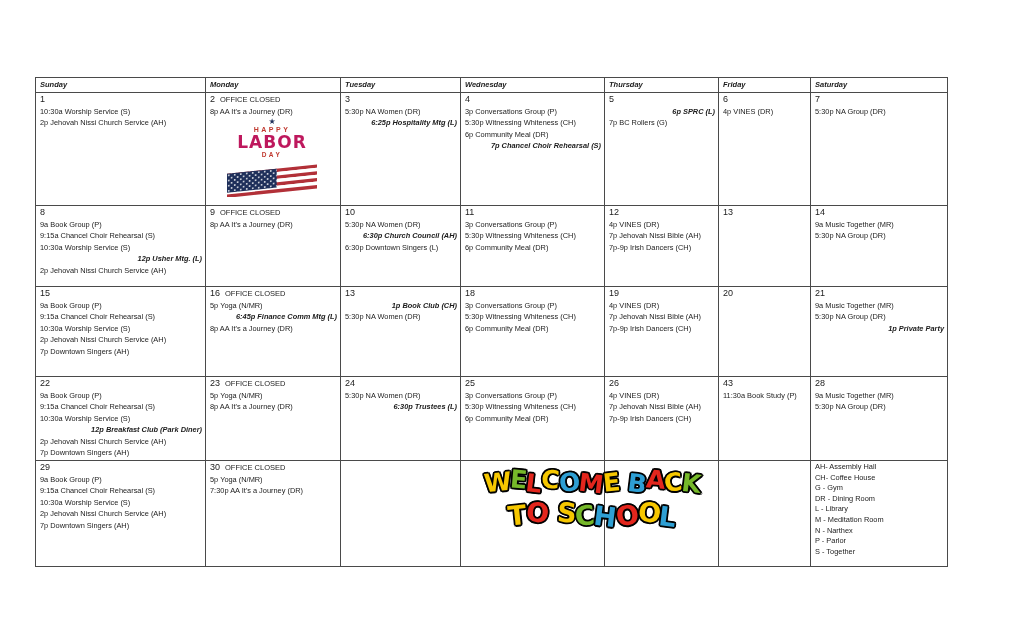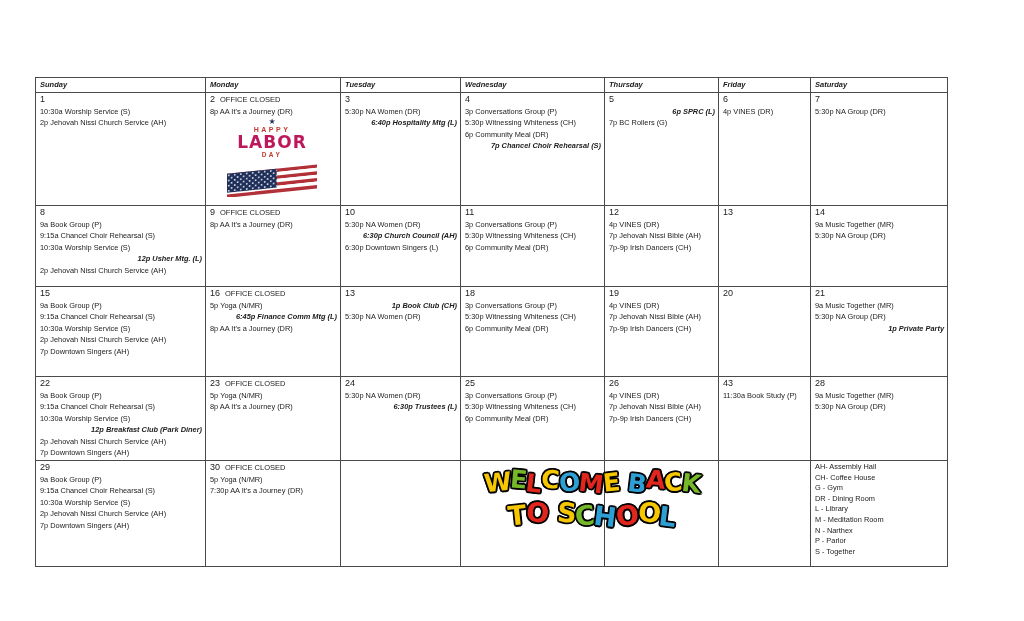--- a/index.html
+++ b/index.html
@@ -70,21 +70,21 @@
             <div class="event">10:30a Worship Service (S)</div>
             <div class="event">2p Jehovah Nissi Church Service (AH)</div>
           </td>
           <td>
             <div class="daynum"><span class="num">2</span><span class="suffix">OFFICE CLOSED</span></div>
             <div class="event">8p AA It's a Journey (DR)</div>
           </td>
           <td>
             <div class="daynum"><span class="num">3</span></div>
             <div class="event">5:30p NA Women (DR)</div>
-            <div class="event bold">6:40p Hospitality Mtg (L)</div>
+            <div class="event bold">6:25p Hospitality Mtg (L)</div>
           </td>
           <td>
             <div class="daynum"><span class="num">4</span></div>
             <div class="event">3p Conversations Group (P)</div>
             <div class="event">5:30p Witnessing Whiteness (CH)</div>
             <div class="event">6p Community Meal (DR)</div>
             <div class="event bold">7p Chancel Choir Rehearsal (S)</div>
           </td>
           <td>
             <div class="daynum"><span class="num">5</span></div>

